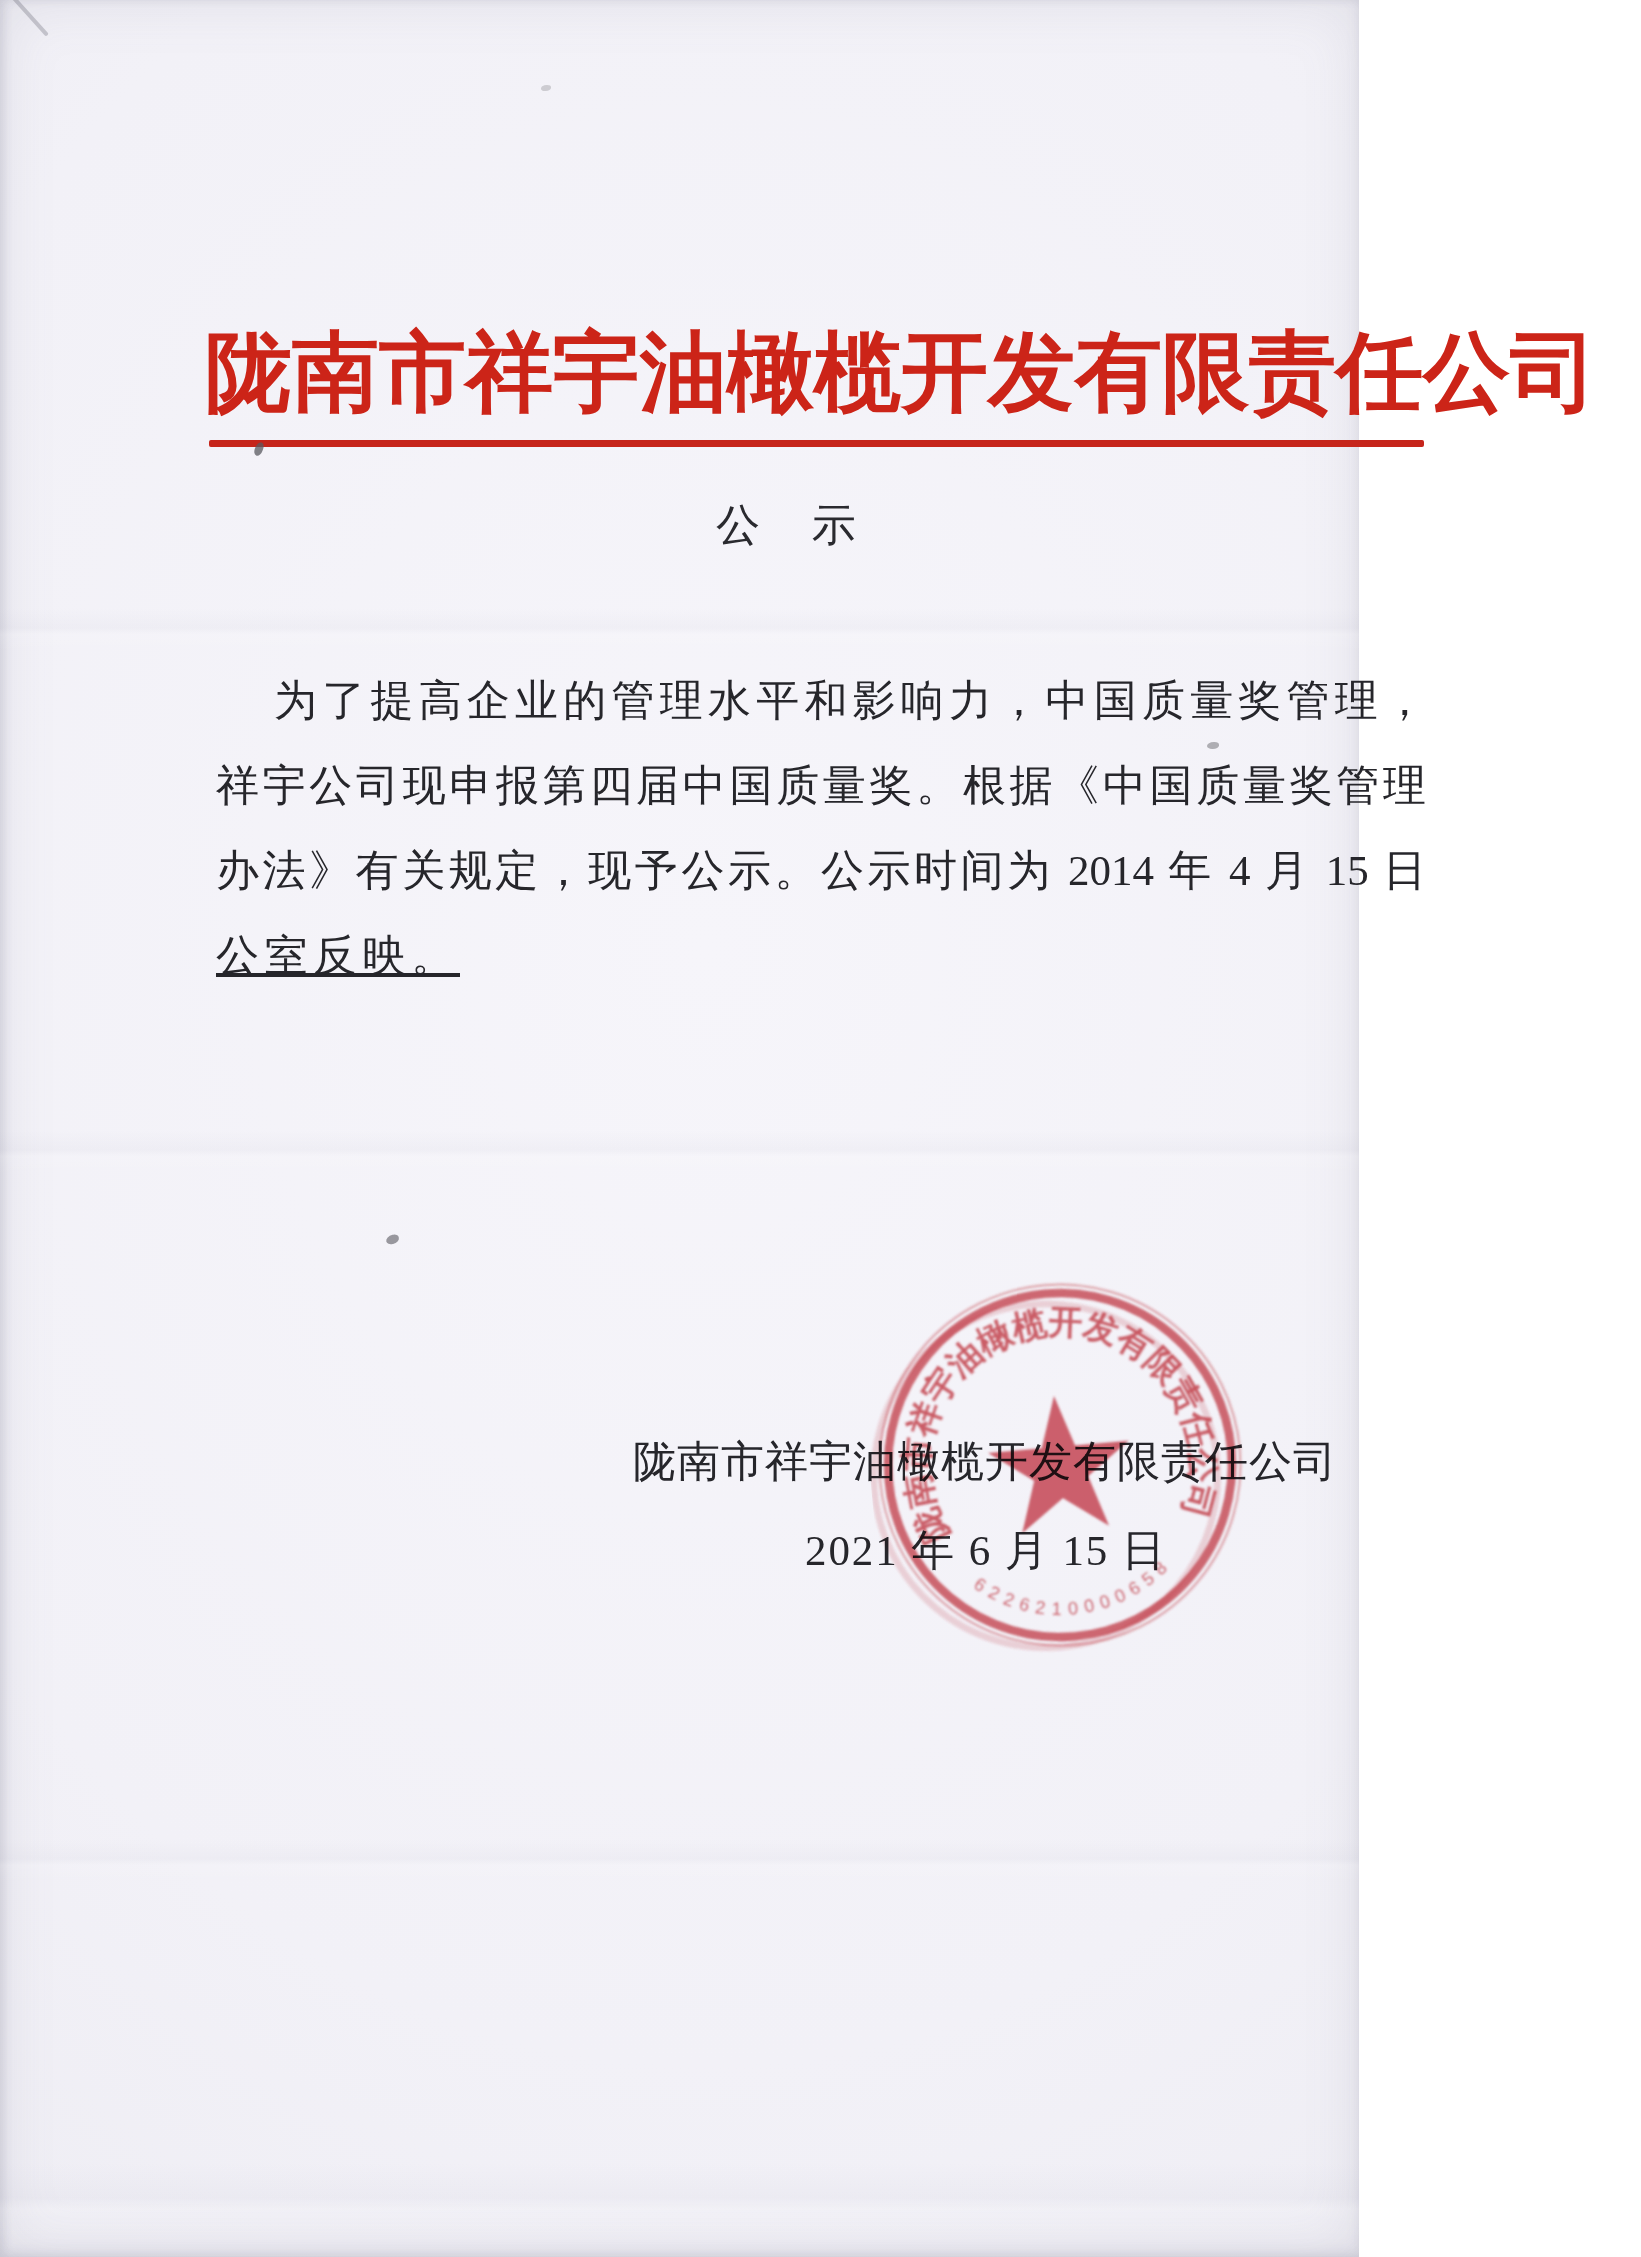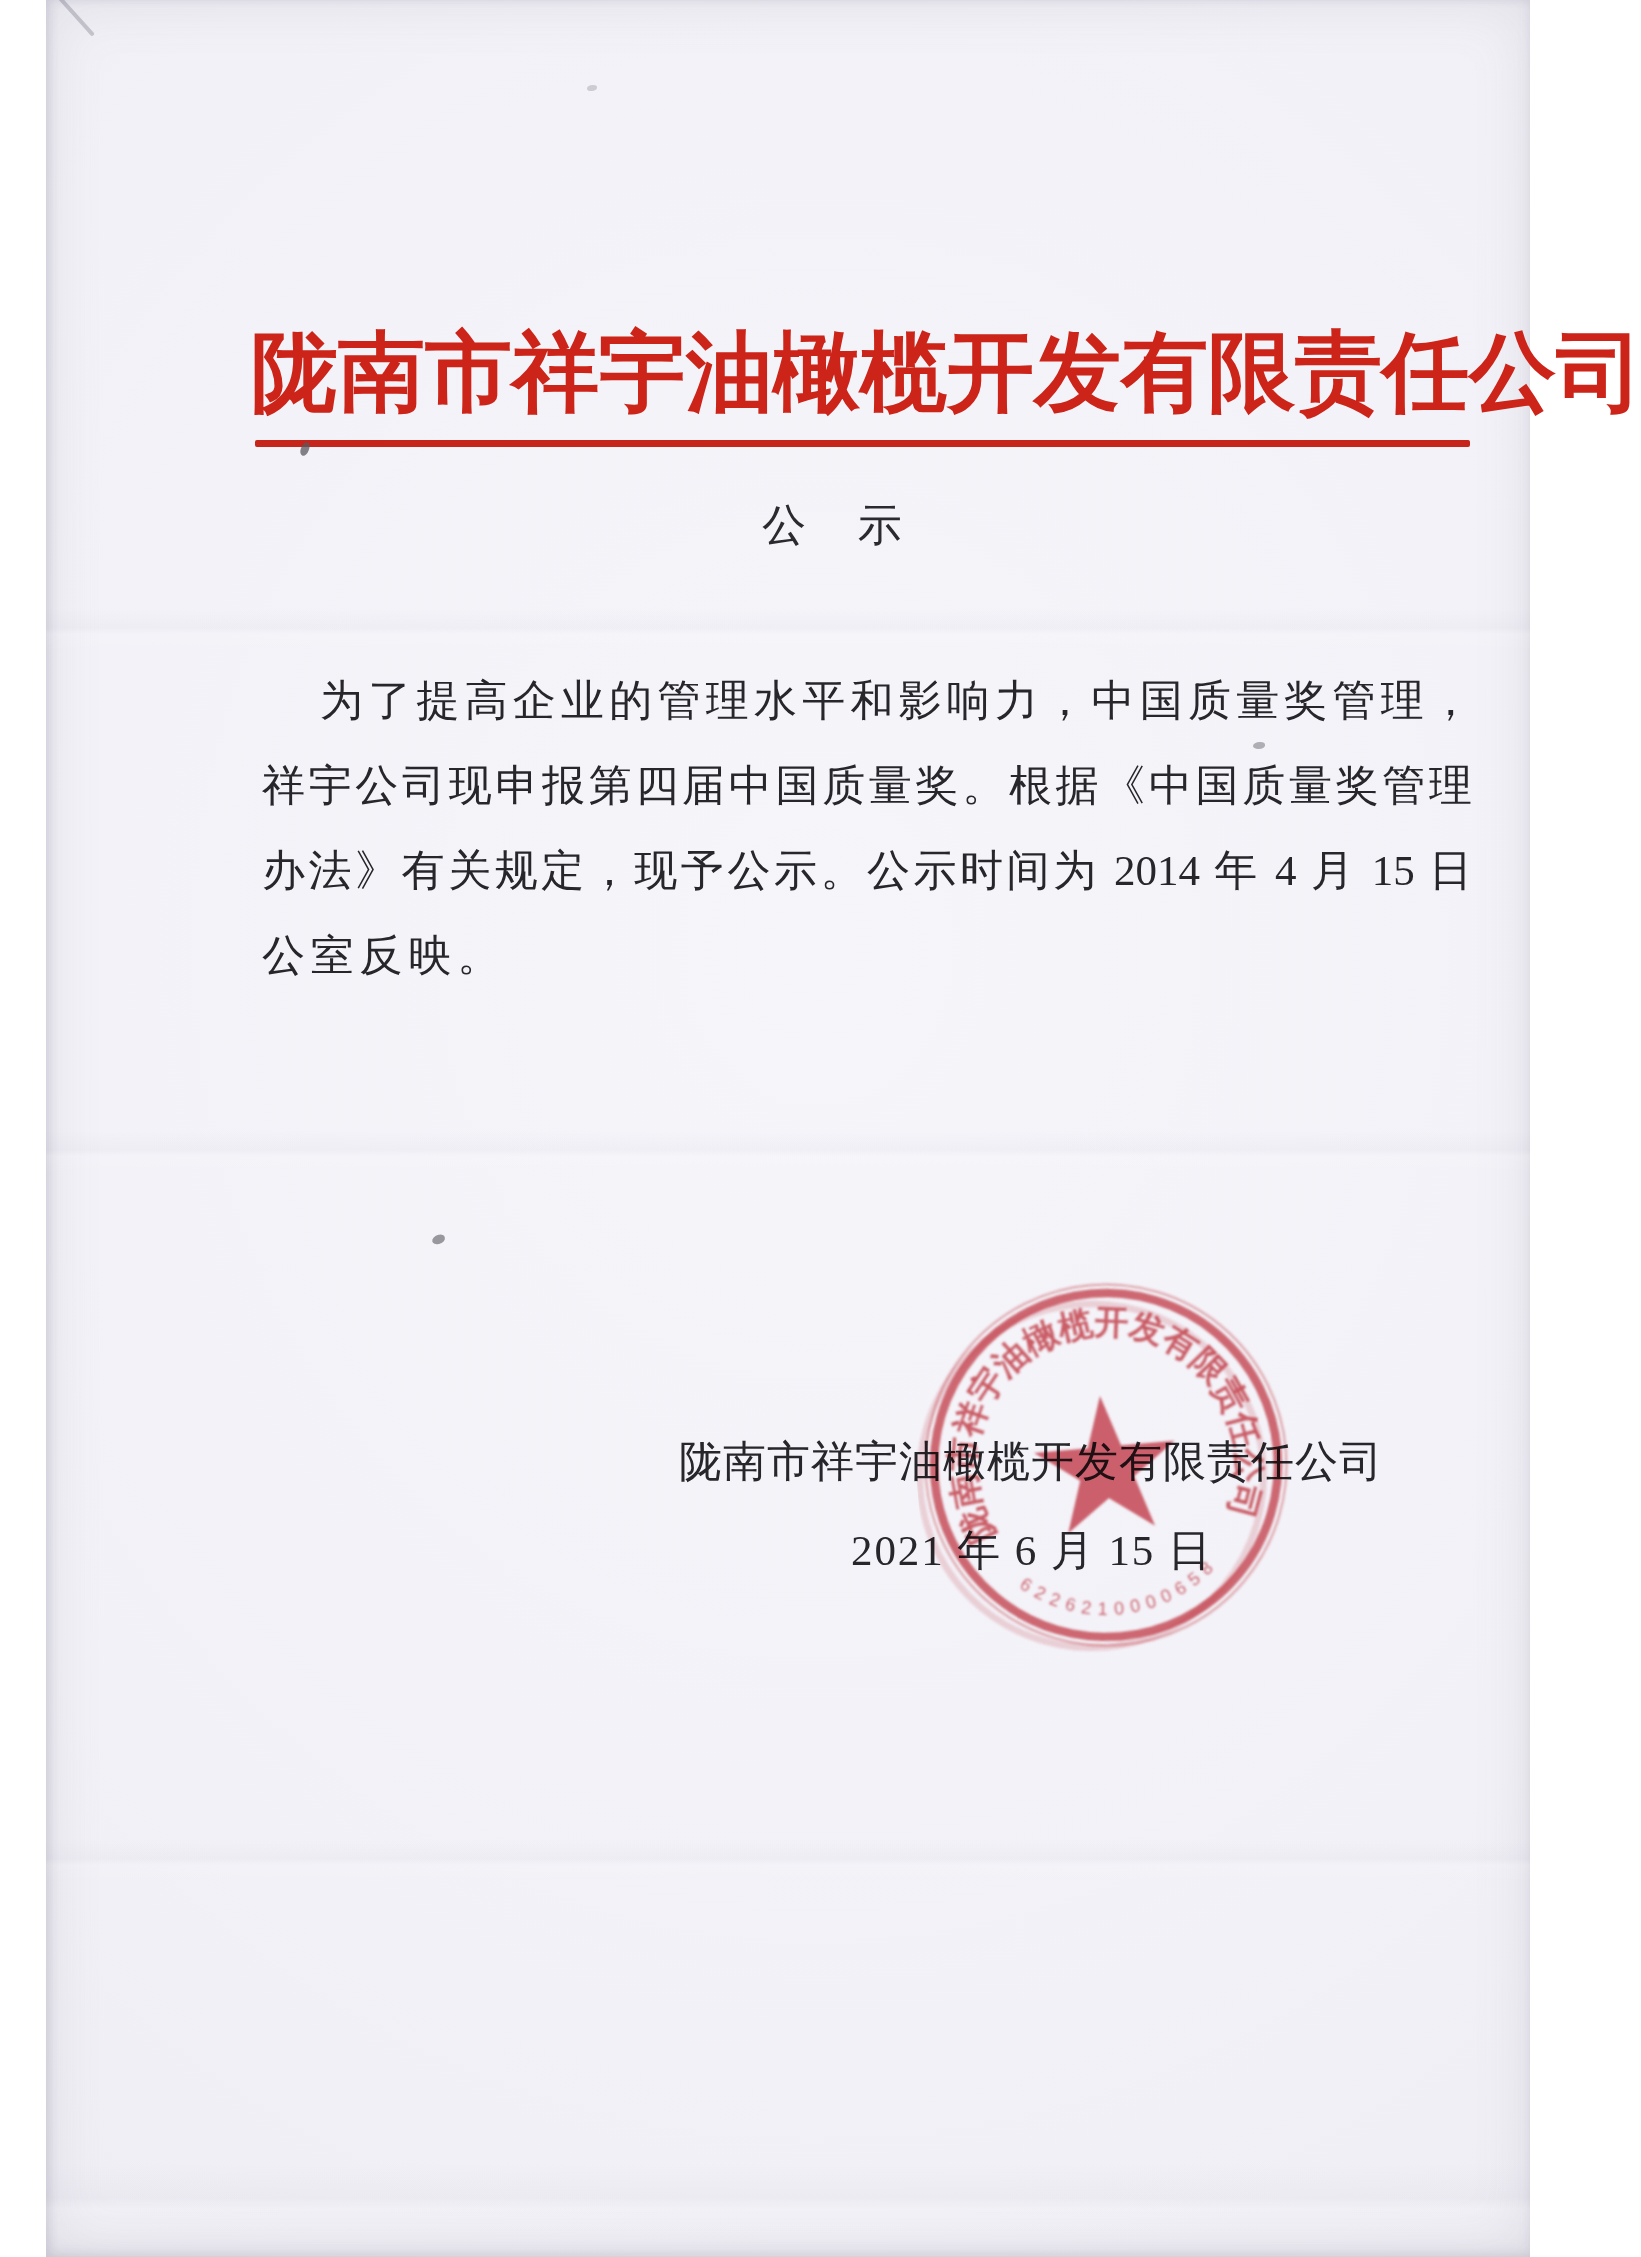--- a/index.html
+++ b/index.html
@@ -5,27 +5,26 @@
   html, body {
     margin: 0;
     padding: 0;
     width: 1641px;
     height: 2257px;
     overflow: hidden;
     font-family: "Liberation Serif", serif;
   }
   .scan-page {
     position: relative;
-    width: 1484px;
+    width: 1359px;
     height: 2257px;
     background:
       radial-gradient(ellipse 120% 90% at 52% 42%, #f6f5fa 0%, #f2f1f7 55%, #ebeaf1 100%);
     box-shadow: inset 0 0 58px rgba(110,110,135,.14), inset 3.9px 0 9.7px rgba(100,100,125,.12), inset 0 -5.8px 13.5px rgba(100,100,125,.10);
     color: #26262b;
-    margin-left: 46px;
   }
   
   .fold-band {
     position: absolute;
     left: 0;
     width: 100%;
     height: 44px;
     background: linear-gradient(180deg, rgba(255,255,255,0) 0%, rgba(170,170,190,.07) 45%, rgba(255,255,255,.10) 60%, rgba(255,255,255,0) 100%);
     pointer-events: none;
   }
@@ -75,20 +74,21 @@
     line-height: 85px;
     text-align: justify;
     text-align-last: justify;
     white-space: nowrap;
   }
   .body-line.indent { text-indent: 58px; }
   .body-line.last {
     text-align: center;
     text-align-last: left;
     letter-spacing: 5.8px;
+    text-decoration: underline;
   }
   .signature-company {
     position: absolute;
     left: 633px;
     top: 1433px;
     font-size: 43px;
     letter-spacing: 1px;
     color: #26262b;
     white-space: nowrap;
   }

